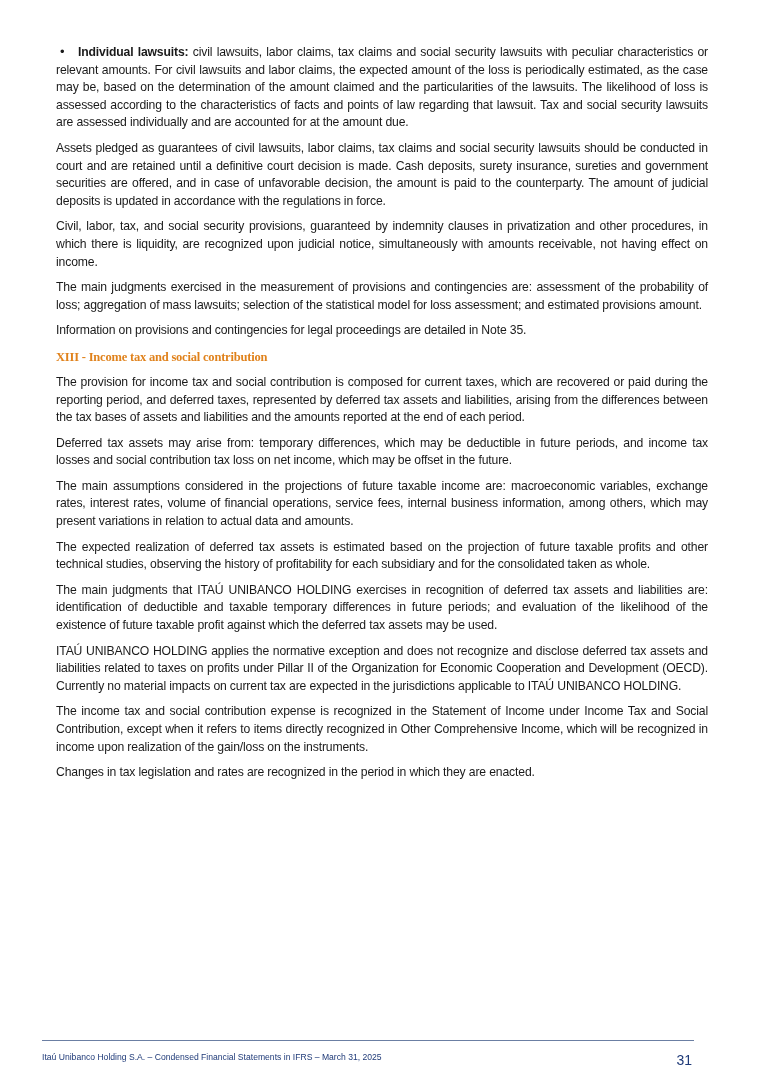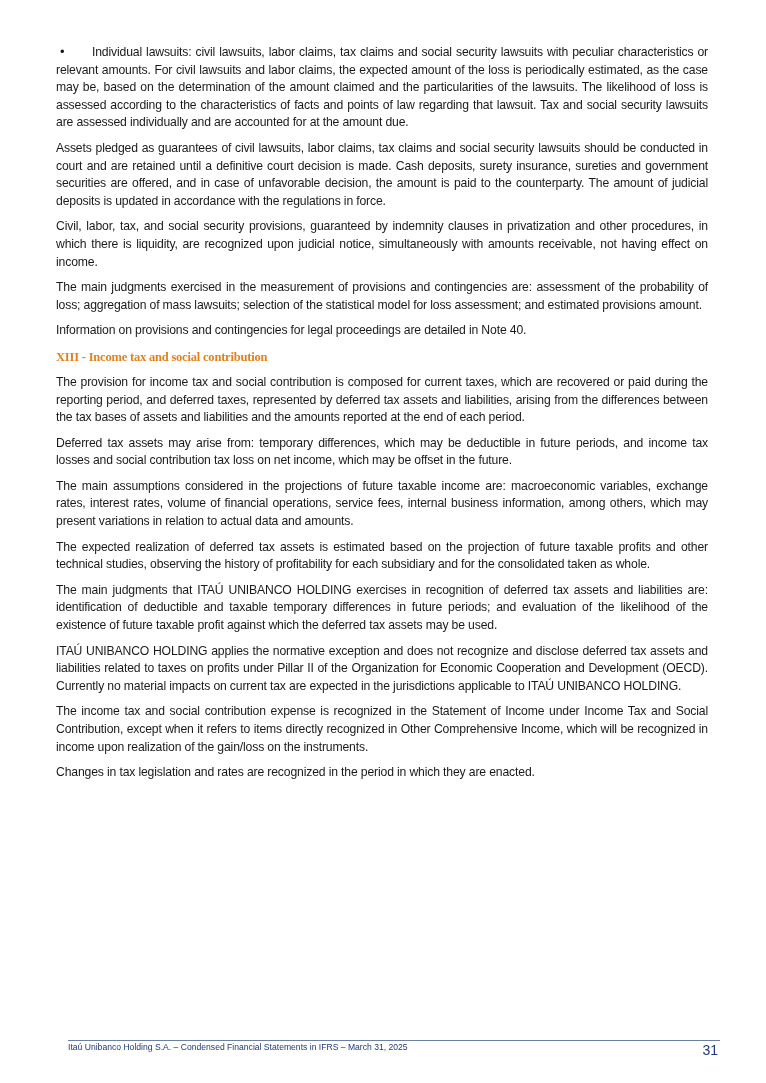--- a/index.html
+++ b/index.html
@@ -25,54 +25,54 @@
       letter-spacing: -0.15px;
       word-spacing: 0px;
     }
     .bullet-para { position: relative; text-indent: 0; }
     .bullet-para .bullet {
       display: inline-block;
       width: 18px;
       margin-left: 4px;
       font-size: 13px;
     }
-    .bullet-para .lead { font-weight: normal; margin-left: 14px; }
+    .bullet-para .lead { font-weight: bold; }
     h3 {
       margin: 0 0 8px 0;
       font-size: 12.5px;
       line-height: 18px;
       font-weight: bold;
       color: #e0821c;
       letter-spacing: -0.2px;
       font-family: Liberation Serif, serif;
     }
     .footer {
       position: absolute;
-      left: 68px;
+      left: 42px;
       top: 1040px;
       width: 652px;
       border-top: 1px solid #6b7fa3;
-      padding-top: 1px;
+      padding-top: 11px;
       display: flex;
       justify-content: space-between;
       font-size: 8.6px;
       color: #1f3a78;
     }
     .footer .pagenum { font-size: 14px; color: #1f3a78; padding-right: 2px; }
   </style>
 </head>
 <body>
 
 <div class="page">
   <p class="bullet-para"><span class="bullet">•</span><span class="lead">Individual lawsuits:</span><span> civil lawsuits, labor claims, tax claims and social security lawsuits with peculiar characteristics or relevant amounts. For civil lawsuits and labor claims, the expected amount of the loss is periodically estimated, as the case may be, based on the determination of the amount claimed and the particularities of the lawsuits. The likelihood of loss is assessed according to the characteristics of facts and points of law regarding that lawsuit. Tax and social security lawsuits are assessed individually and are accounted for at the amount due.</span></p>
 
   <p>Assets pledged as guarantees of civil lawsuits, labor claims, tax claims and social security lawsuits should be conducted in court and are retained until a definitive court decision is made. Cash deposits, surety insurance, sureties and government securities are offered, and in case of unfavorable decision, the amount is paid to the counterparty. The amount of judicial deposits is updated in accordance with the regulations in force.</p>
   <p>Civil, labor, tax, and social security provisions, guaranteed by indemnity clauses in privatization and other procedures, in which there is liquidity, are recognized upon judicial notice, simultaneously with amounts receivable, not having effect on income.</p>
   <p>The main judgments exercised in the measurement of provisions and contingencies are: assessment of the probability of loss; aggregation of mass lawsuits; selection of the statistical model for loss assessment; and estimated provisions amount.</p>
-  <p>Information on provisions and contingencies for legal proceedings are detailed in Note 40.</p>
+  <p>Information on provisions and contingencies for legal proceedings are detailed in Note 35.</p>
 
   <h3>XIII - Income tax and social contribution</h3>
 
   <p>The provision for income tax and social contribution is composed for current taxes, which are recovered or paid during the reporting period, and deferred taxes, represented by deferred tax assets and liabilities, arising from the differences between the tax bases of assets and liabilities and the amounts reported at the end of each period.</p>
   <p>Deferred tax assets may arise from: temporary differences, which may be deductible in future periods, and income tax losses and social contribution tax loss on net income, which may be offset in the future.</p>
   <p>The main assumptions considered in the projections of future taxable income are: macroeconomic variables, exchange rates, interest rates, volume of financial operations, service fees, internal business information, among others, which may present variations in relation to actual data and amounts.</p>
   <p>The expected realization of deferred tax assets is estimated based on the projection of future taxable profits and other technical studies, observing the history of profitability for each subsidiary and for the consolidated taken as whole.</p>
   <p>The main judgments that ITAÚ UNIBANCO HOLDING exercises in recognition of deferred tax assets and liabilities are: identification of deductible and taxable temporary differences in future periods; and evaluation of the likelihood of the existence of future taxable profit against which the deferred tax assets may be used.</p>
   <p>ITAÚ UNIBANCO HOLDING applies the normative exception and does not recognize and disclose deferred tax assets and liabilities related to taxes on profits under Pillar II of the Organization for Economic Cooperation and Development (OECD). Currently no material impacts on current tax are expected in the jurisdictions applicable to ITAÚ UNIBANCO HOLDING.</p>
   <p>The income tax and social contribution expense is recognized in the Statement of Income under Income Tax and Social Contribution, except when it refers to items directly recognized in Other Comprehensive Income, which will be recognized in income upon realization of the gain/loss on the instruments.</p>

